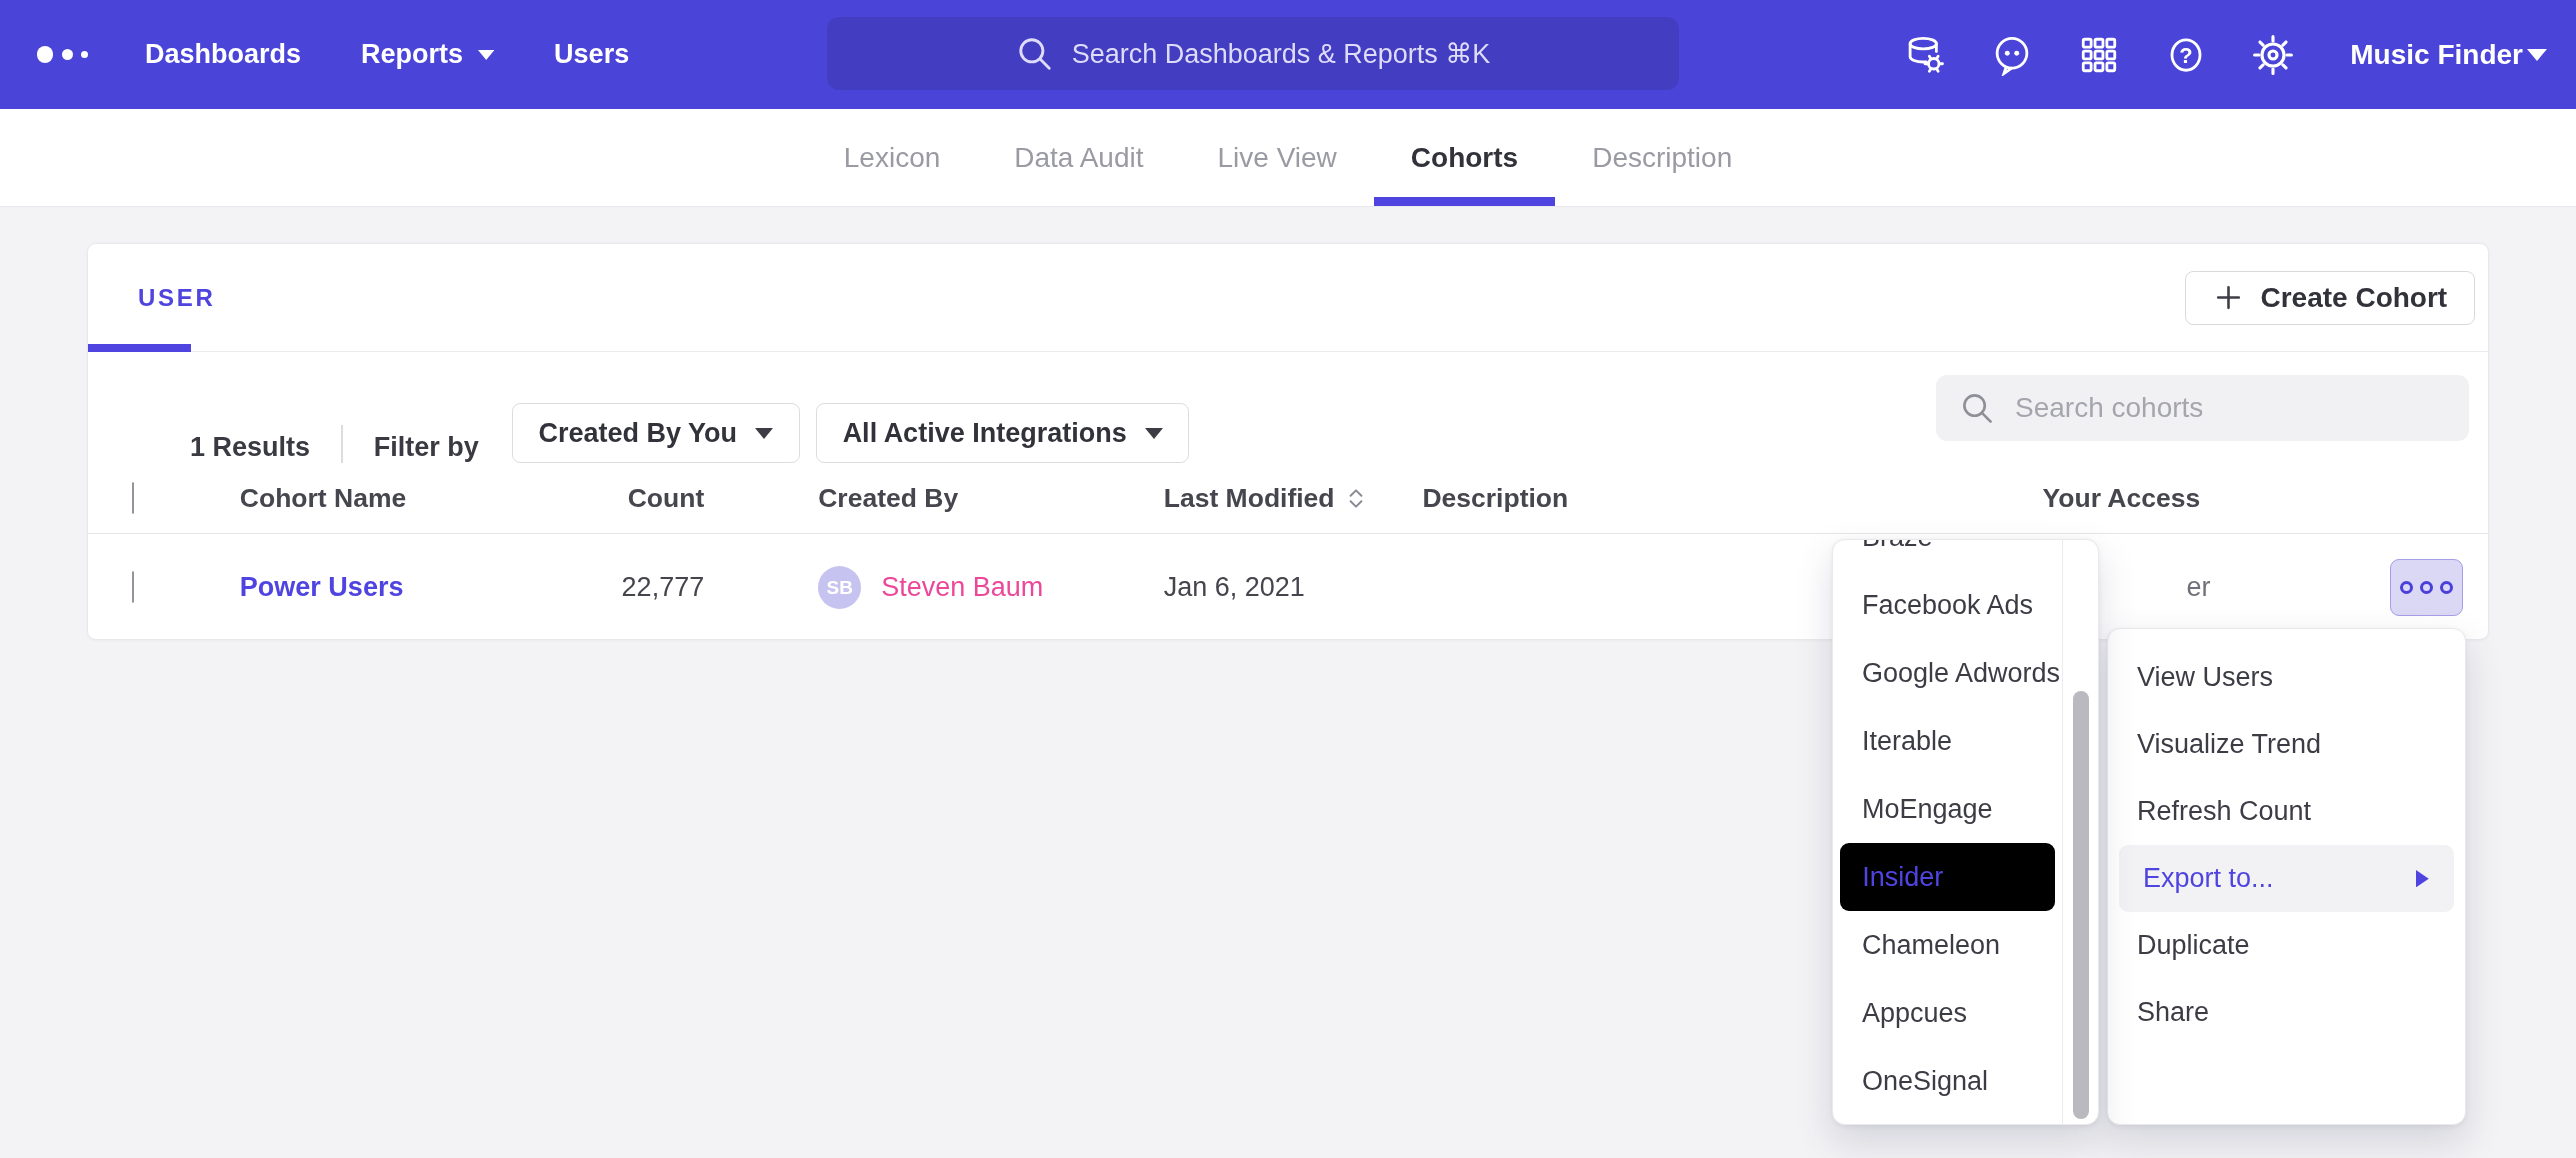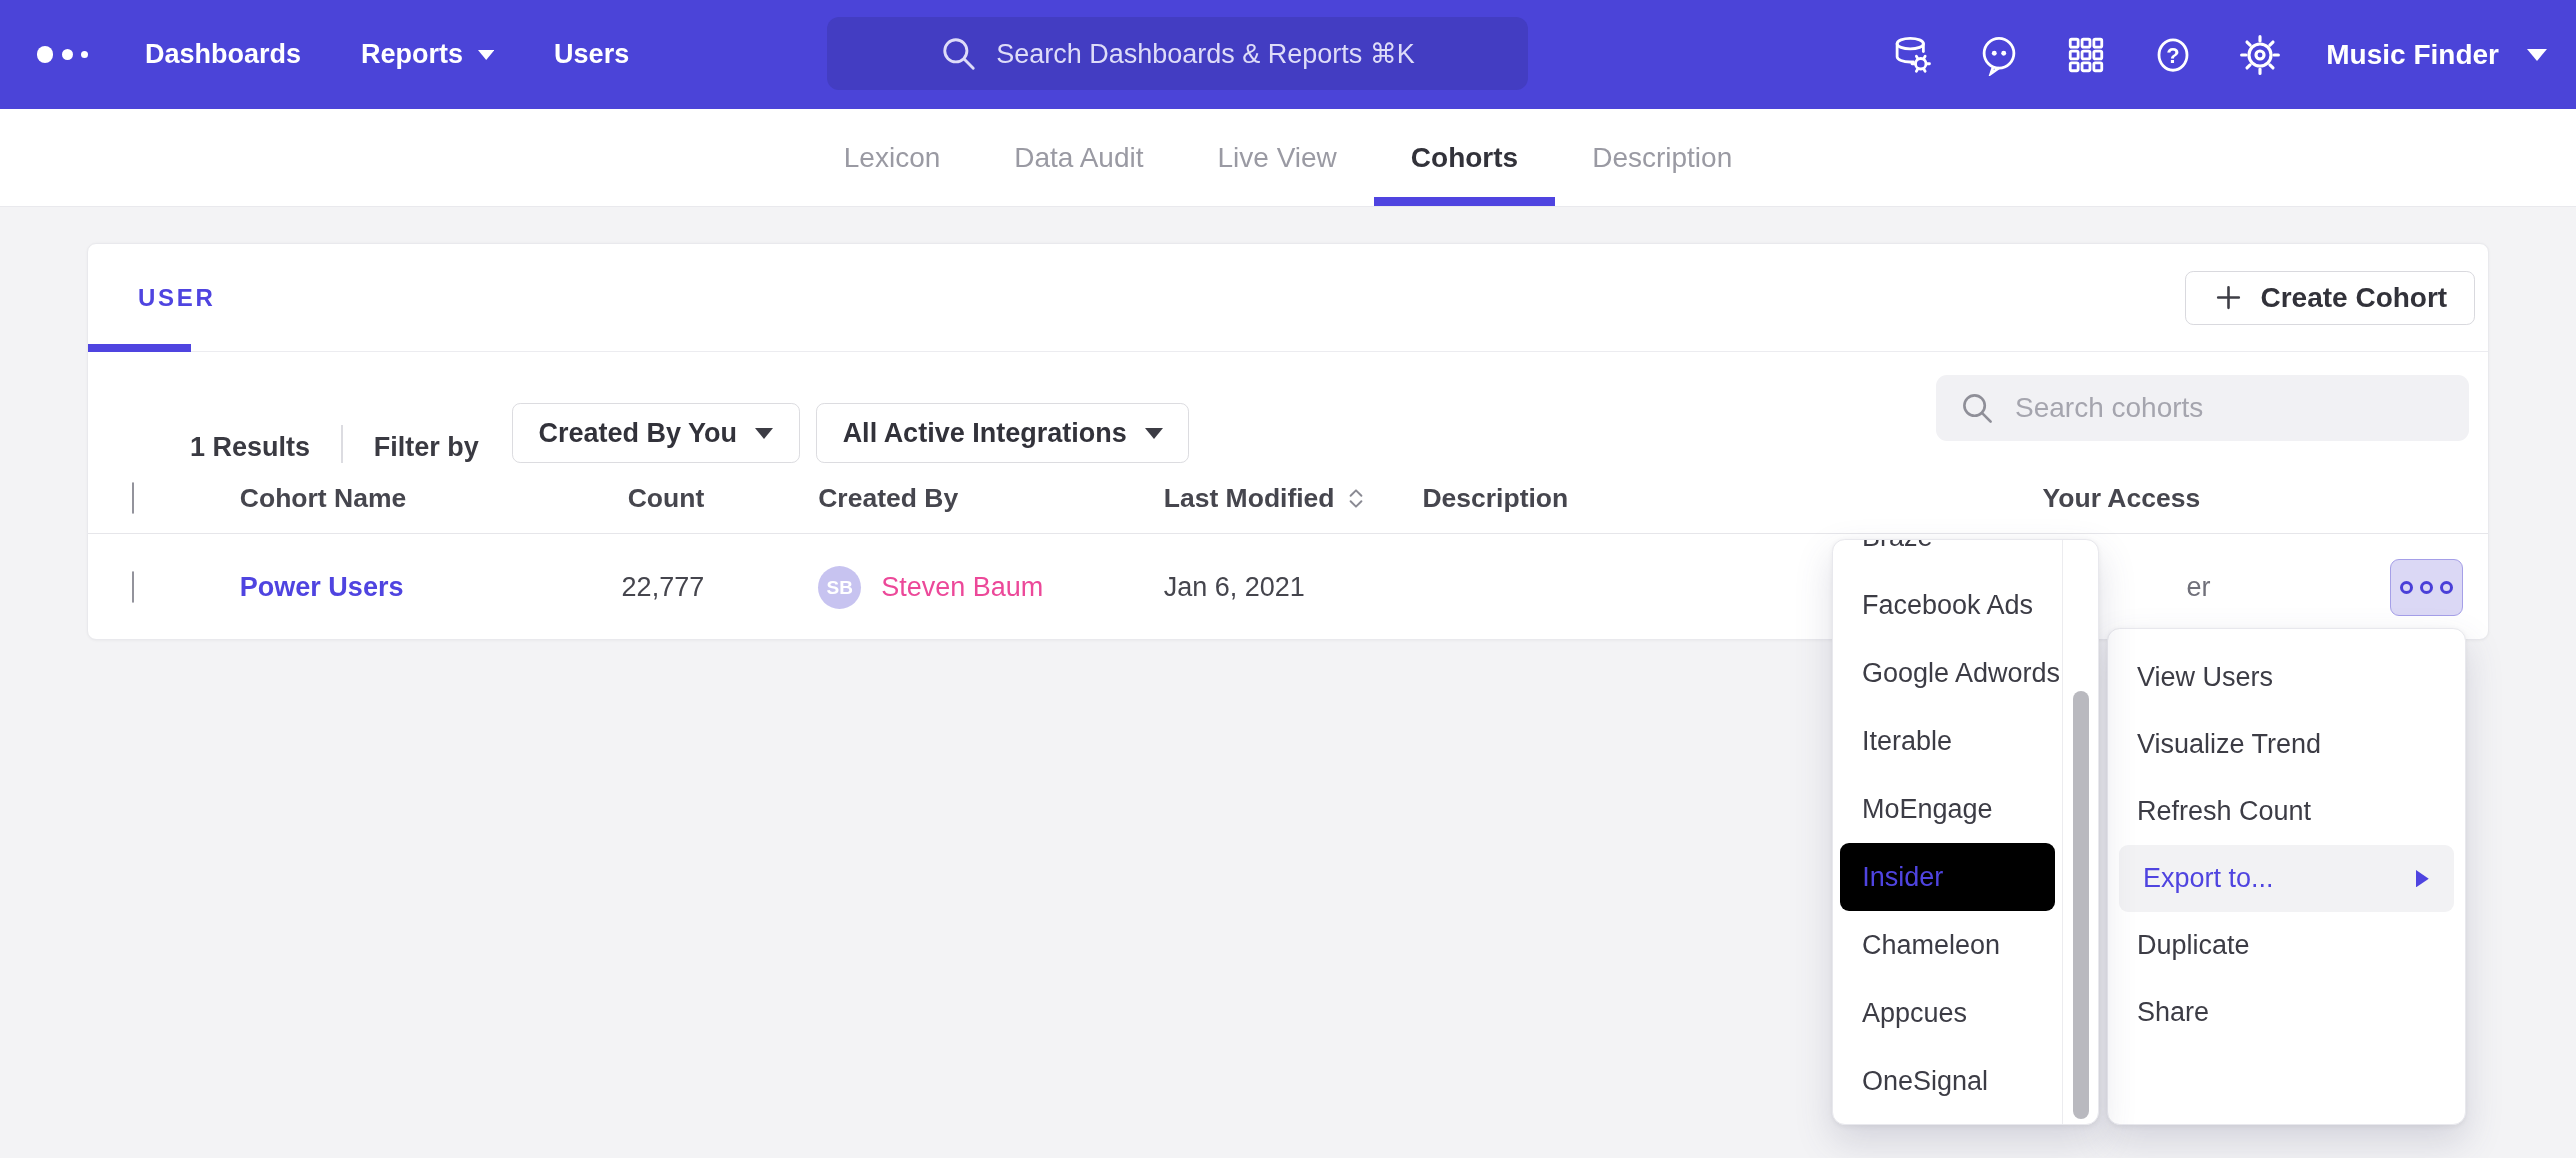--- a/index.html
+++ b/index.html
@@ -8,26 +8,26 @@
 
   
   .topnav { position:relative; height:109px; background:#4b44d8; display:flex; align-items:center; color:#fff; }
   .brand { display:flex; align-items:center; gap:8.2px; margin-left:37px; cursor:pointer; }
   .dot { background:#fff; border-radius:50%; }
   .dot.d1 { width:16.4px; height:16.4px; }
   .dot.d2 { width:11px; height:11px; }
   .dot.d3 { width:7.3px;  height:7.3px; }
   .nav-links { display:flex; align-items:center; margin-left:57px; gap:60px; }
   .nav-link { display:flex; align-items:center; gap:14.6px; font-size:27px; font-weight:600; color:#fff; cursor:pointer; }
-  .nav-search { position:absolute; left:827px; top:17.4px; width:701px; height:73px; background:#433dc2; border-radius:12px;
+  .nav-search { position:absolute; left:827px; top:17.4px; width:852px; height:73px; background:#433dc2; border-radius:12px;
                 display:flex; align-items:center; justify-content:center; gap:18px; color:#dedcf8; cursor:pointer; }
   .nav-search span { font-size:27px; }
   .nav-right { position:absolute; right:29px; top:0; height:109px; display:flex; align-items:center; gap:45px; }
   .nav-icon { width:42px; height:42px; color:#fff; cursor:pointer; display:flex; align-items:center; justify-content:center; }
-  .workspace { display:flex; align-items:center; gap:28px; cursor:pointer; }
+  .workspace { display:flex; align-items:center; gap:4px; margin-left:11px; cursor:pointer; }
   .workspace span { font-size:28px; font-weight:700; }
 
   
   .tabsbar { height:98px; background:#fff; border-bottom:0.9px solid #e9e9ed; display:flex; justify-content:center; }
   .tab { position:relative; padding:0 37px; display:flex; align-items:center; font-size:28px; font-weight:500; color:#9a9aa3; cursor:pointer; }
   .tab.active { color:#32323a; font-weight:700; }
   .tab.active::after { content:""; position:absolute; left:0; right:0; bottom:0; height:9px; background:#4f44e0; }
 
   
   .content { height:952px; }

